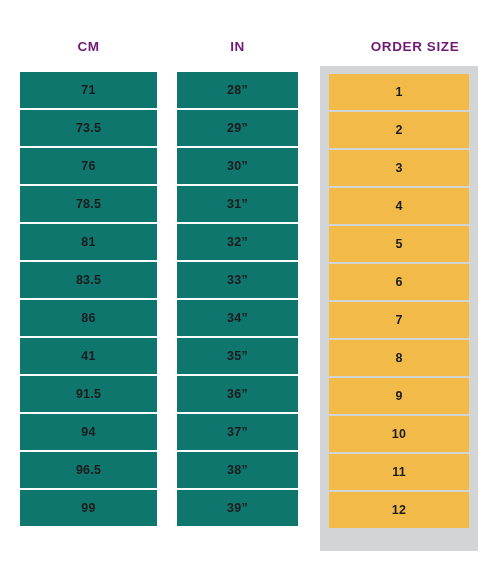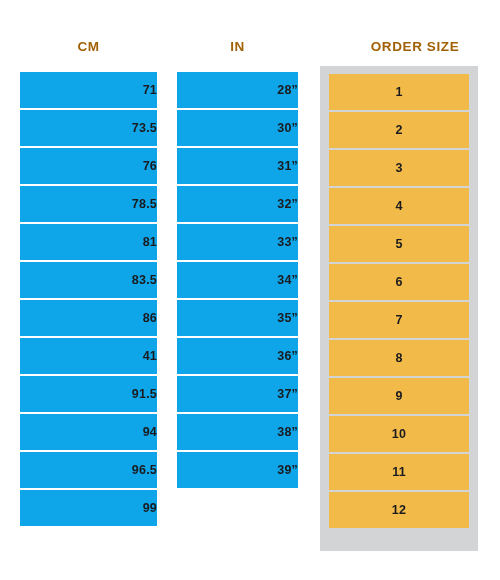--- a/index.html
+++ b/index.html
@@ -29,42 +29,42 @@
     width: 500px;
     height: 22px;
   }
   .col-head {
     position: absolute;
     top: 0;
     text-align: center;
     font-size: 13.5px;
     font-weight: bold;
     letter-spacing: 0.6px;
-    color: #a16207;
+    color: #701a75;
     line-height: 22px;
     white-space: nowrap;
   }
   .col-head.cm     { left: 20px;  width: 137px; }
   .col-head.inch   { left: 165px; width: 145px; }
   .col-head.order  { left: 336px; width: 158px; }
 
   
   .col {
     position: absolute;
     top: 72px;
   }
   .col.cm   { left: 20px;  width: 137px; }
   .col.inch { left: 177px; width: 121px; }
 
   .cell {
     height: 36px;
     line-height: 36px;
     margin-bottom: 2px;
-    background: #0ea5e9;
-    text-align: right;
+    background: #0f766e;
+    text-align: center;
     font-size: 12.5px;
     font-weight: bold;
     color: #1b1b1e;
     letter-spacing: 0.2px;
   }
 
   
   .order-frame {
     position: absolute;
     top: 66px;
@@ -107,20 +107,21 @@
       <div class="cell">83.5</div>
       <div class="cell">86</div>
       <div class="cell">41</div>
       <div class="cell">91.5</div>
       <div class="cell">94</div>
       <div class="cell">96.5</div>
       <div class="cell">99</div>
     </div>
   <div class="col inch" id="col-inch">
       <div class="cell">28”</div>
+      <div class="cell">29”</div>
       <div class="cell">30”</div>
       <div class="cell">31”</div>
       <div class="cell">32”</div>
       <div class="cell">33”</div>
       <div class="cell">34”</div>
       <div class="cell">35”</div>
       <div class="cell">36”</div>
       <div class="cell">37”</div>
       <div class="cell">38”</div>
       <div class="cell">39”</div>

